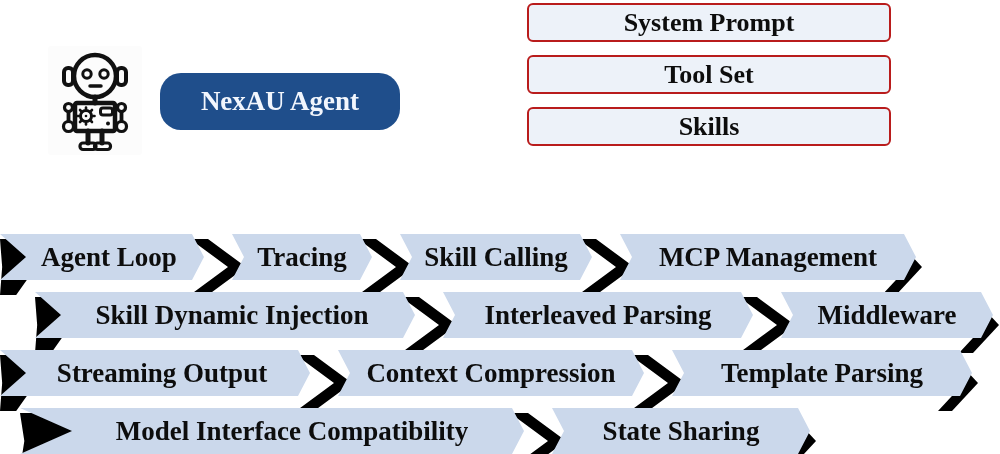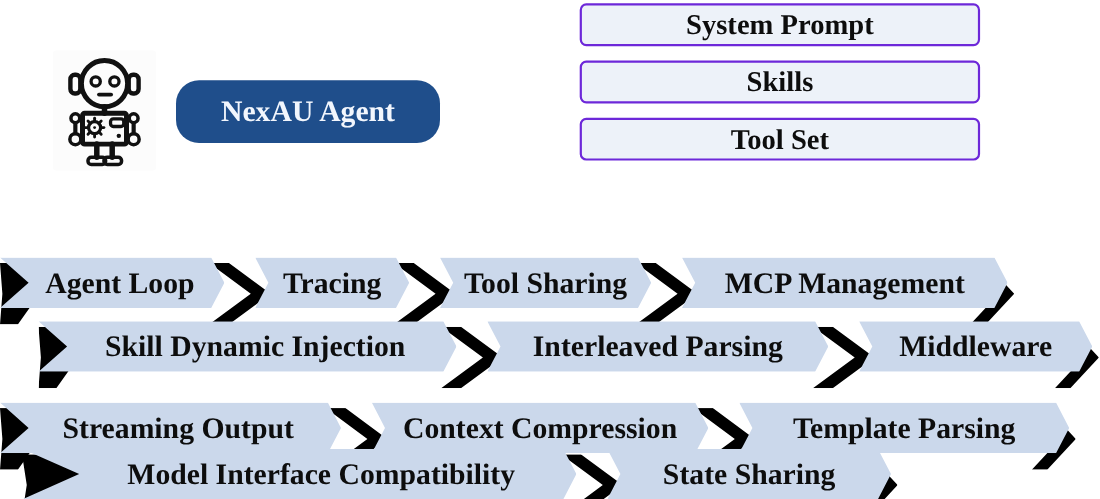--- a/index.html
+++ b/index.html
@@ -20,21 +20,21 @@
     position:absolute; left:160px; top:73px; width:240px; height:57px;
     background:var(--agent-box,#1f4e8b); border-radius:21px;
     display:flex; align-items:center; justify-content:center;
     color:#f2f6fd; font-weight:bold; font-size:27px;
   }
 
   .config-col { position:absolute; left:527px; top:3px; width:364px; }
   .config-box {
     height:39px; margin-bottom:13px;
     background:var(--config-box-fill,#edf2f9);
-    border:2px solid #6d28d9; border-radius:6px;
+    border:2px solid #b91c1c; border-radius:6px;
     box-sizing:border-box;
     display:flex; align-items:center; justify-content:center;
     font-weight:bold; font-size:26px; color:#0d0d0d;
   }
 
   
   .feature-row {
     position:absolute; height:46px;
     display:flex; align-items:stretch; width:max-content;
   }
@@ -111,49 +111,49 @@
 
   <div class="agent-box">
     <span>NexAU Agent</span>
   </div>
 
   <div class="config-col" id="config-col">
       <div class="config-box">
         <span>System Prompt</span>
       </div>
       <div class="config-box">
-        <span>Skills</span>
+        <span>Tool Set</span>
       </div>
       <div class="config-box">
-        <span>Tool Set</span>
+        <span>Skills</span>
       </div>
     </div>
 
   <div id="rows-host">
       <div class="feature-row" style="left: 0px; top: 234px;">
         <div class="lead"></div>
         <div class="seg" style="width: 204px; --notch: 26px;">Agent Loop</div>
         <div class="sep"></div>
         <div class="seg" style="width: 140px;">Tracing</div>
         <div class="sep"></div>
-        <div class="seg" style="width: 192px;">Tool Sharing</div>
+        <div class="seg" style="width: 192px;">Skill Calling</div>
         <div class="sep"></div>
         <div class="seg" style="width: 296px;">MCP Management</div>
         <div class="trail"></div>
       </div>
       <div class="feature-row" style="left: 35px; top: 292px;">
         <div class="lead"></div>
         <div class="seg" style="width: 380px; --notch: 26px;">Skill Dynamic Injection</div>
         <div class="sep"></div>
         <div class="seg" style="width: 310px;">Interleaved Parsing</div>
         <div class="sep"></div>
         <div class="seg" style="width: 212px;">Middleware</div>
         <div class="trail"></div>
       </div>
-      <div class="feature-row" style="left: 0px; top: 366px;">
+      <div class="feature-row" style="left: 0px; top: 350px;">
         <div class="lead"></div>
         <div class="seg" style="width: 310px; --notch: 26px;">Streaming Output</div>
         <div class="sep"></div>
         <div class="seg" style="width: 306px;">Context Compression</div>
         <div class="sep"></div>
         <div class="seg" style="width: 300px;">Template Parsing</div>
         <div class="trail"></div>
       </div>
       <div class="feature-row row-deep" style="left: 20px; top: 408px;">
         <div class="lead"></div>

